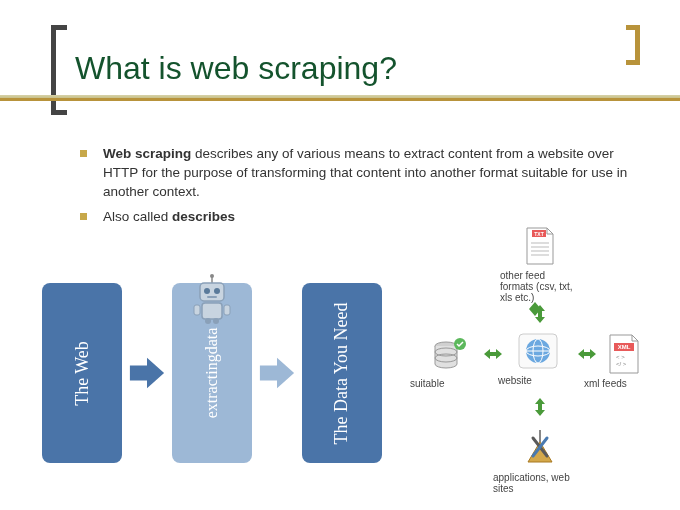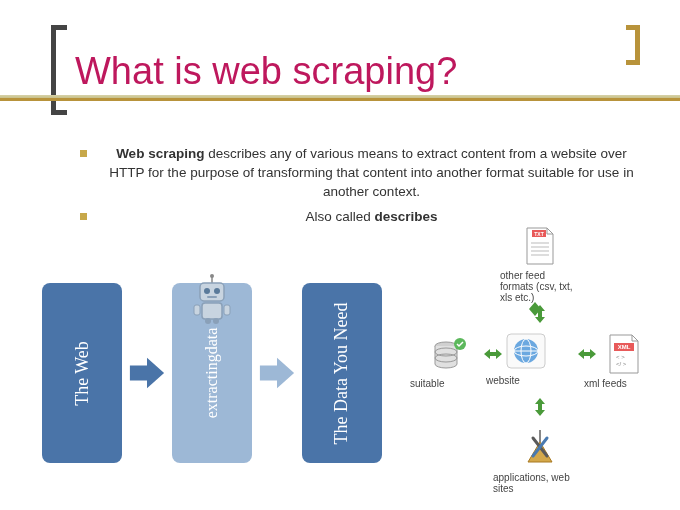--- a/index.html
+++ b/index.html
@@ -31,23 +31,23 @@
       position: absolute;
       right: 10px;
       top: -5px;
       width: 14px;
       height: 40px;
       border-right: 5px solid #b8933b;
       border-top: 5px solid #b8933b;
       border-bottom: 5px solid #b8933b;
     }
     .title {
-      font-size: 38px;
+      font-size: 32px;
       font-weight: 400;
-      color: #be185d;
+      color: #14532d;
       margin-left: 20px;
       margin-top: 20px;
     }
     .stripe {
       position: absolute;
       top: 95px;
       left: 0;
       right: 0;
       height: 6px;
       background: linear-gradient(to bottom, #d6d2a8 0%, #c8c08a 50%, #b8933b 50%, #b8933b 100%);
@@ -66,21 +66,21 @@
       line-height: 1.4;
     }
     .bullet .sq {
       width: 7px;
       height: 7px;
       background: #c7a84a;
       margin-right: 16px;
       margin-top: 5px;
       flex-shrink: 0;
     }
-    .bullet .txt { flex: 1; text-align: center; }
+    .bullet .txt { flex: 1; }
     .bld { font-weight: bold; }
     .flow-left {
       position: absolute;
       top: 278px;
       left: 42px;
       width: 340px;
       height: 190px;
       display: flex;
       align-items: center;
       gap: 6px;
@@ -218,21 +218,21 @@
         <text x="16" y="10" font-size="5" fill="#fff" text-anchor="middle" font-weight="bold">TXT</text>
         <line x1="8" y1="17" x2="26" y2="17" stroke="#bbb"></line>
         <line x1="8" y1="21" x2="26" y2="21" stroke="#bbb"></line>
         <line x1="8" y1="25" x2="26" y2="25" stroke="#bbb"></line>
         <line x1="8" y1="29" x2="26" y2="29" stroke="#bbb"></line>
       </svg>
     </div>
     <div>other feed formats (csv, txt, xls etc.)</div>
   </div>
 
-  <div class="node" style="top:105px;left:71px">
+  <div class="node" style="top:105px;left:83px">
     <div class="icon-box">
       <svg width="44" height="40" viewBox="0 0 44 40">
         <rect x="3" y="3" width="38" height="34" rx="4" fill="#fafafa" stroke="#ccc"></rect>
         <circle cx="22" cy="20" r="12" fill="#6ba8e0"></circle>
         <ellipse cx="22" cy="20" rx="12" ry="5" fill="none" stroke="#fff" stroke-width="1"></ellipse>
         <ellipse cx="22" cy="20" rx="5" ry="12" fill="none" stroke="#fff" stroke-width="1"></ellipse>
         <line x1="10" y1="20" x2="34" y2="20" stroke="#fff"></line>
       </svg>
     </div>
     <div>website</div>

